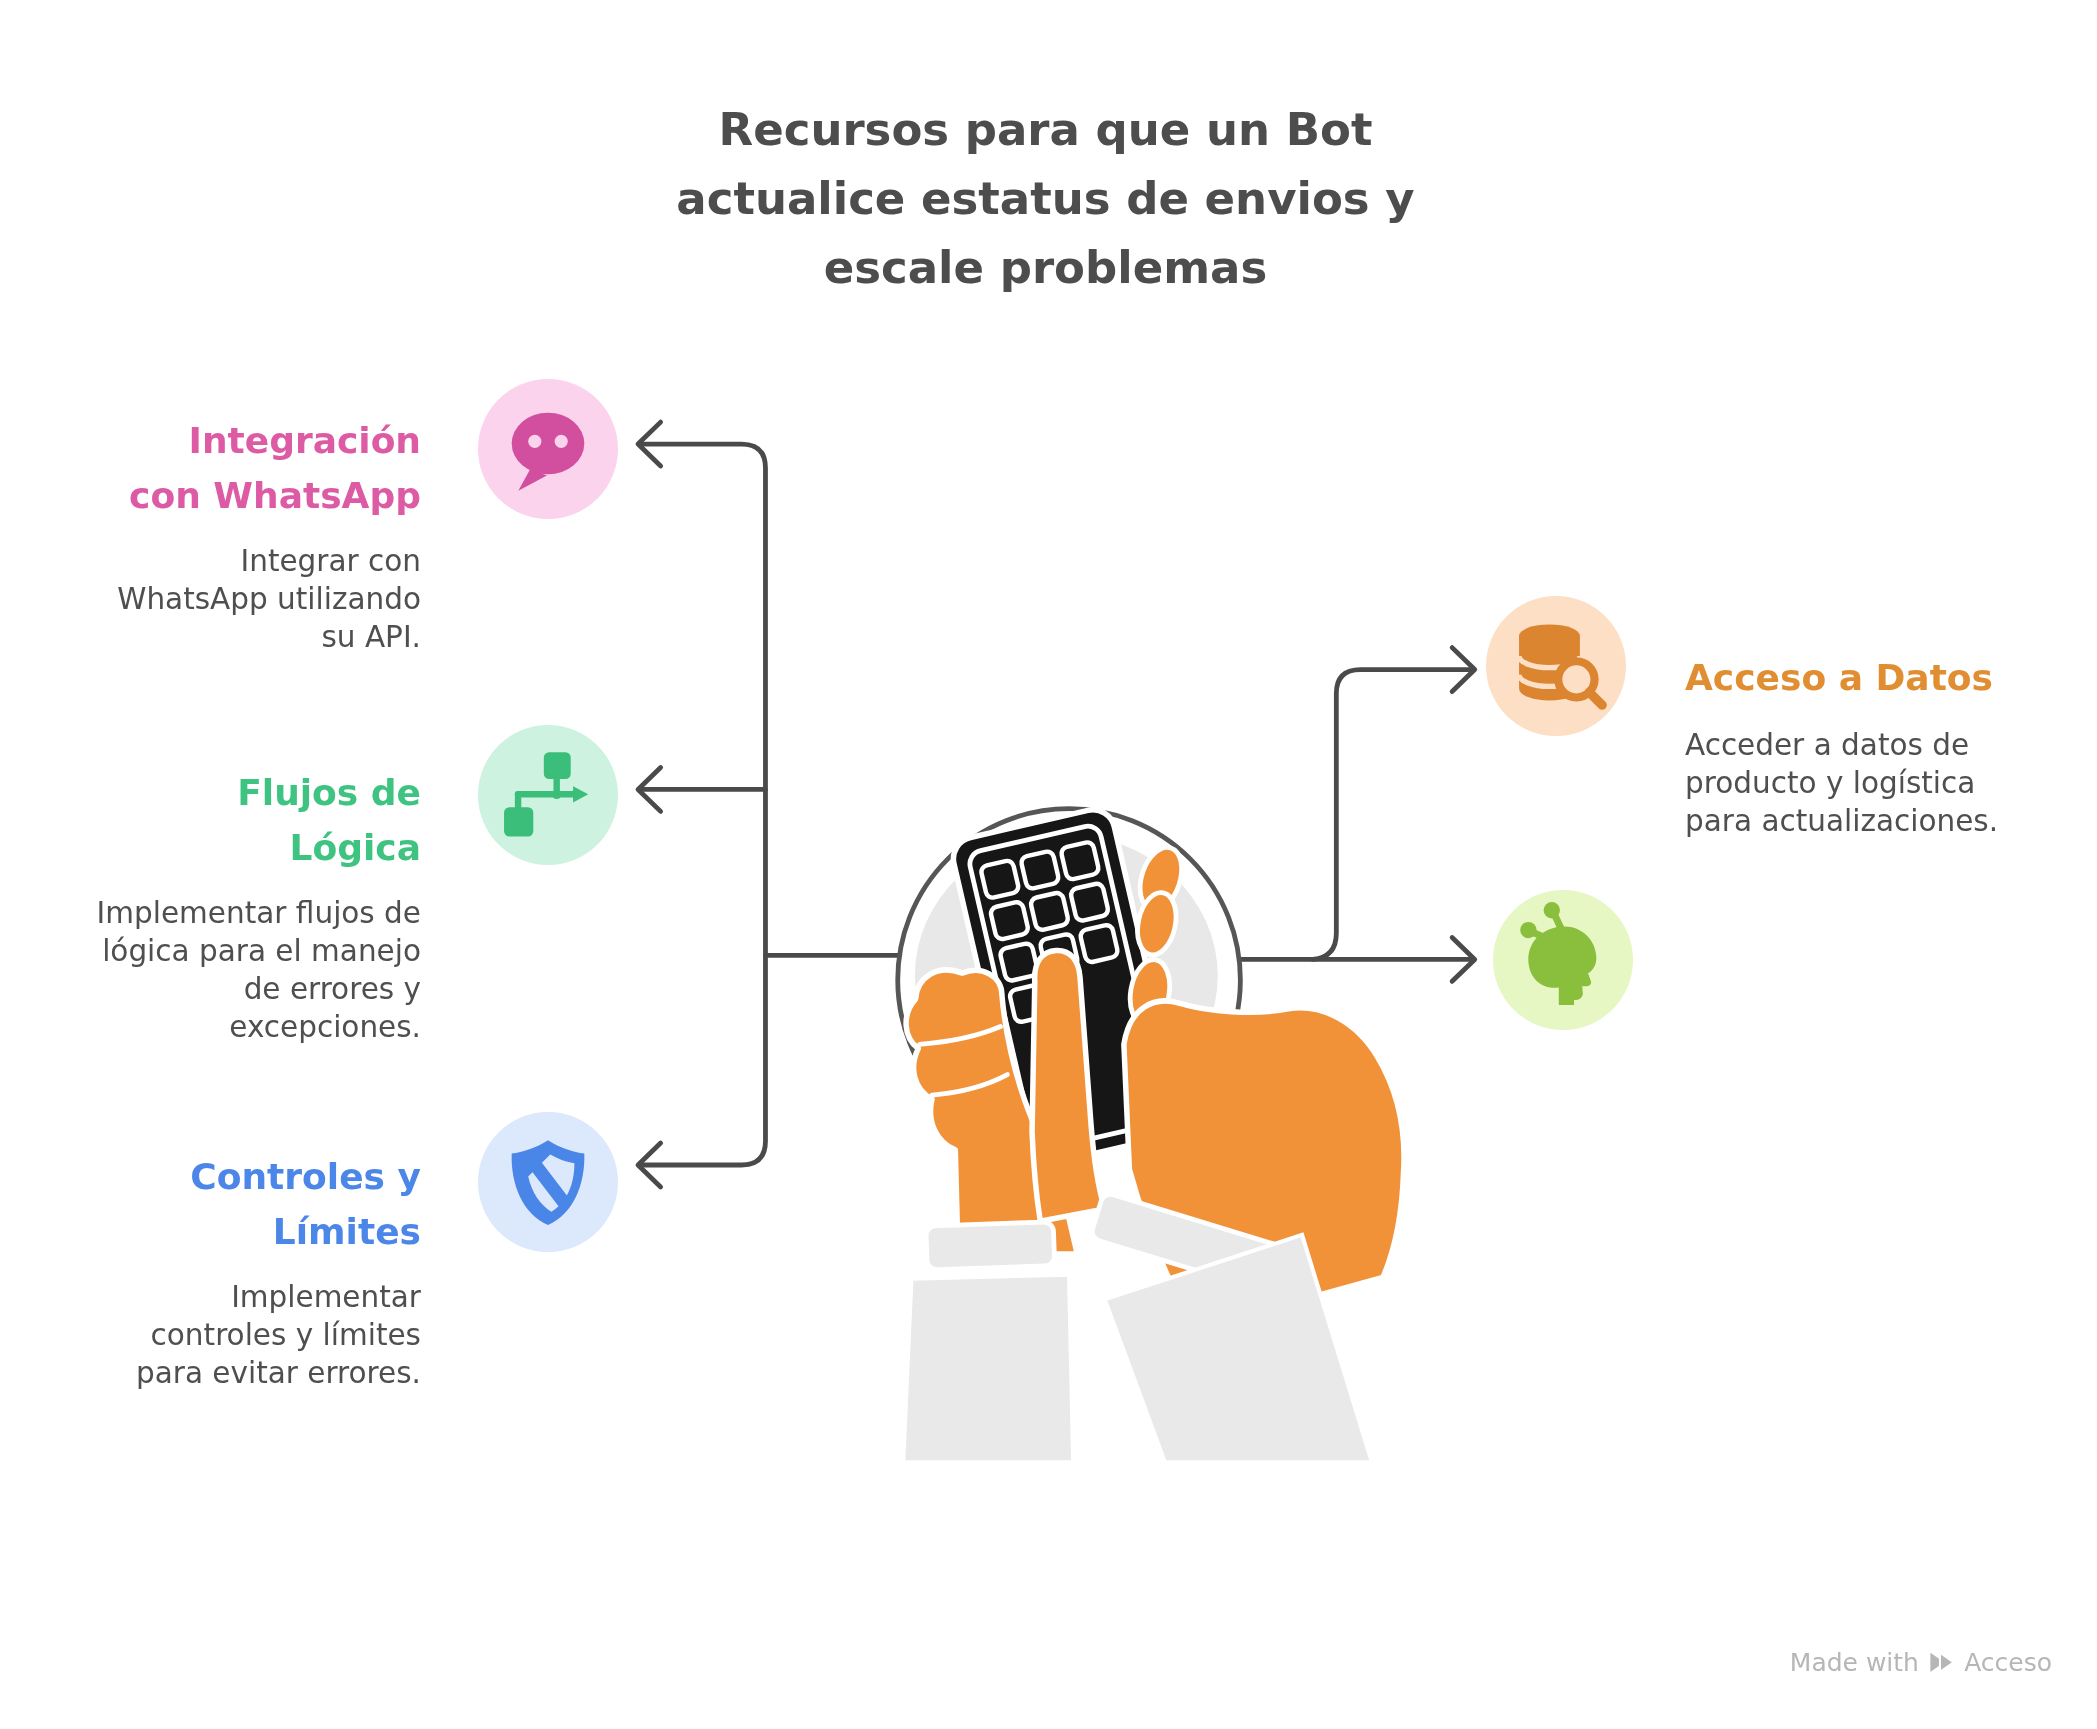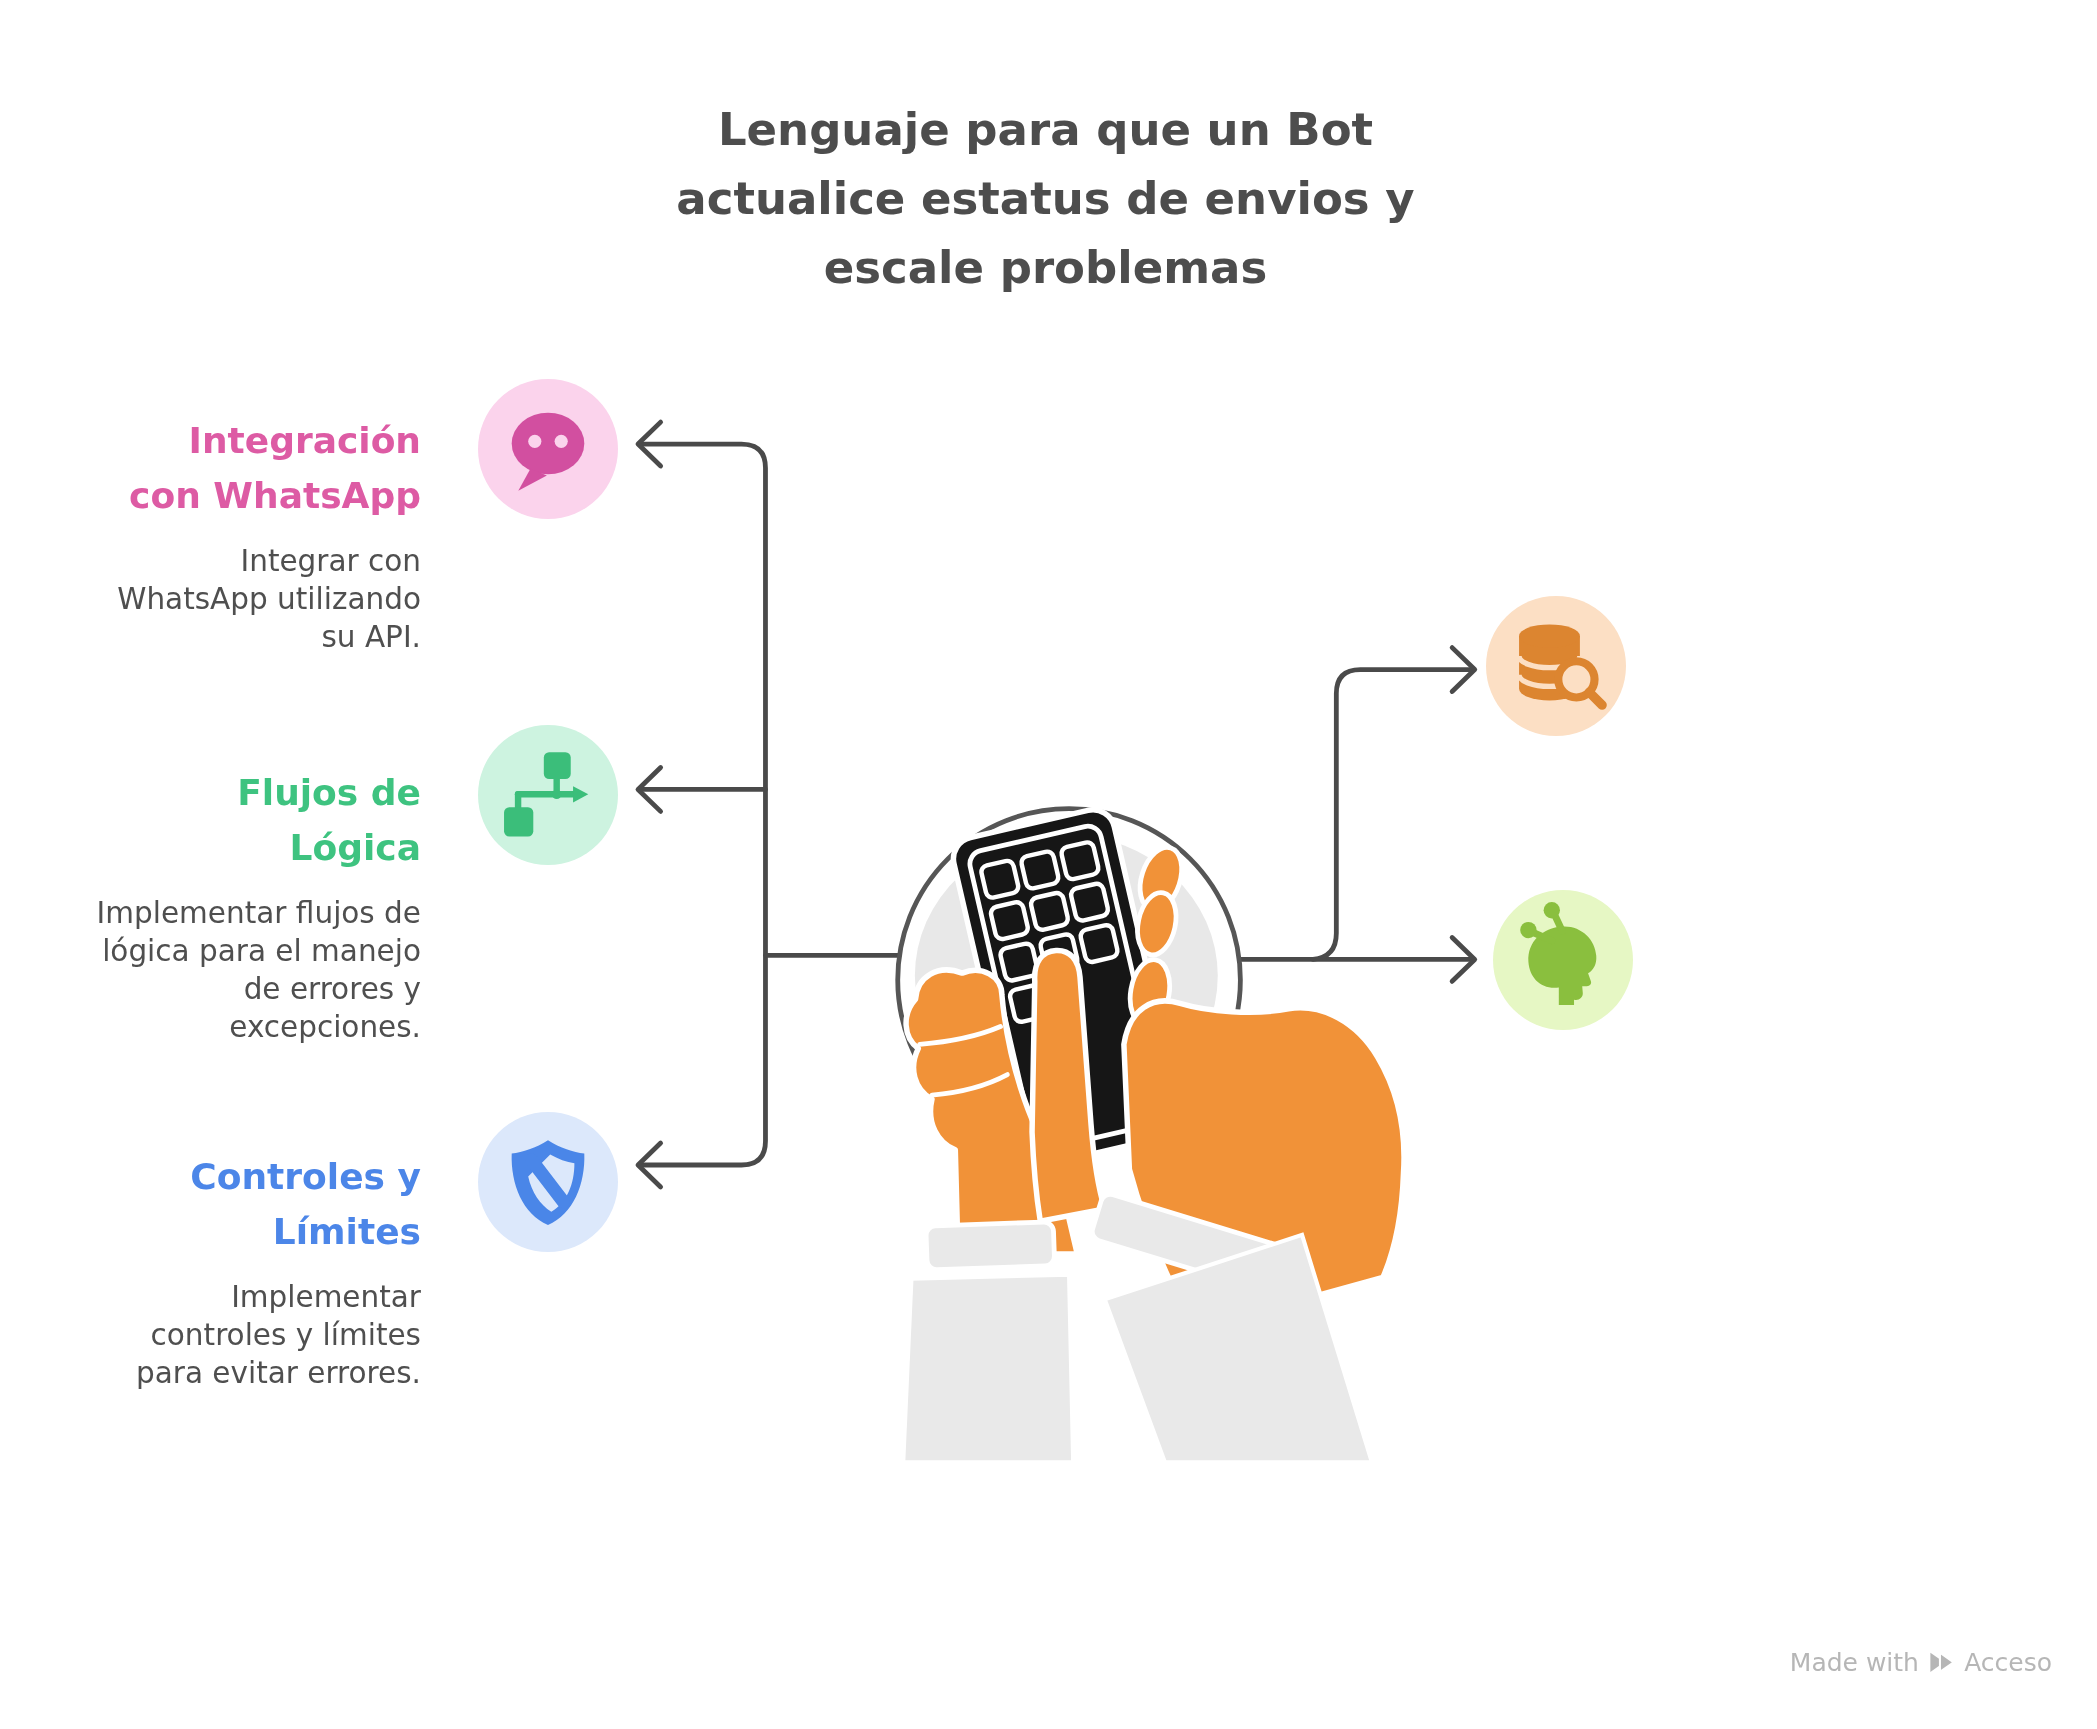--- a/index.html
+++ b/index.html
@@ -104,21 +104,21 @@
       <rect x="1352" y="1786" width="186" height="64" rx="14" fill="#e9e9e9" stroke="#ffffff" stroke-width="7" transform="rotate(-2 1445 1818)"></rect>
       <path fill="#e9e9e9" stroke="#ffffff" stroke-width="6" d="M 1330,1866 L 1560,1860 L 1566,2134 L 1318,2134 Z"></path>
       <rect x="1594" y="1782" width="302" height="70" rx="14" fill="#e9e9e9" stroke="#ffffff" stroke-width="7" transform="rotate(17 1745 1817)"></rect>
       <path fill="#e9e9e9" stroke="#ffffff" stroke-width="6" d="M 1612,1896 L 1900,1802 L 2002,2134 L 1700,2134 Z"></path>
     </g>
   </g>
 </svg>
 
 <div class="layer">
 
-  <div class="abs main-title">Lenguaje para que un Bot
+  <div class="abs main-title">Recursos para que un Bot
 actualice estatus de envios y
 escale problemas</div>
 
   <div class="abs left-col" style="top:413px">
     <div class="item-title c-pink">Integración
 con WhatsApp</div>
     <div class="item-desc" style="margin-top:18.5px">Integrar con
 WhatsApp utilizando
 su API.</div>
   </div>
@@ -133,20 +133,26 @@
   </div>
 
   <div class="abs left-col" style="top:1149px">
     <div class="item-title c-blue">Controles y
 Límites</div>
     <div class="item-desc" style="margin-top:18.5px">Implementar
 controles y límites
 para evitar errores.</div>
   </div>
 
+  <div class="abs right-col" style="top:650px">
+    <div class="item-title c-orange">Acceso a Datos</div>
+    <div class="item-desc" style="margin-top:20.6px">Acceder a datos de
+producto y logística
+para actualizaciones.</div>
+  </div>
 
 
   <div class="icon-circle bg-pink" style="left:478px;top:379px">
     <svg width="110" height="110" viewBox="-100 -100 200 200">
       <ellipse cx="0" cy="-10" rx="66" ry="56" fill="#d24fa0"></ellipse>
       <path d="M -32,36 L -54,76 L -2,48 Z" fill="#d24fa0"></path>
       <circle cx="-24" cy="-14" r="12" fill="#fbd3ec"></circle>
       <circle cx="24" cy="-14" r="12" fill="#fbd3ec"></circle>
     </svg>
   </div>

